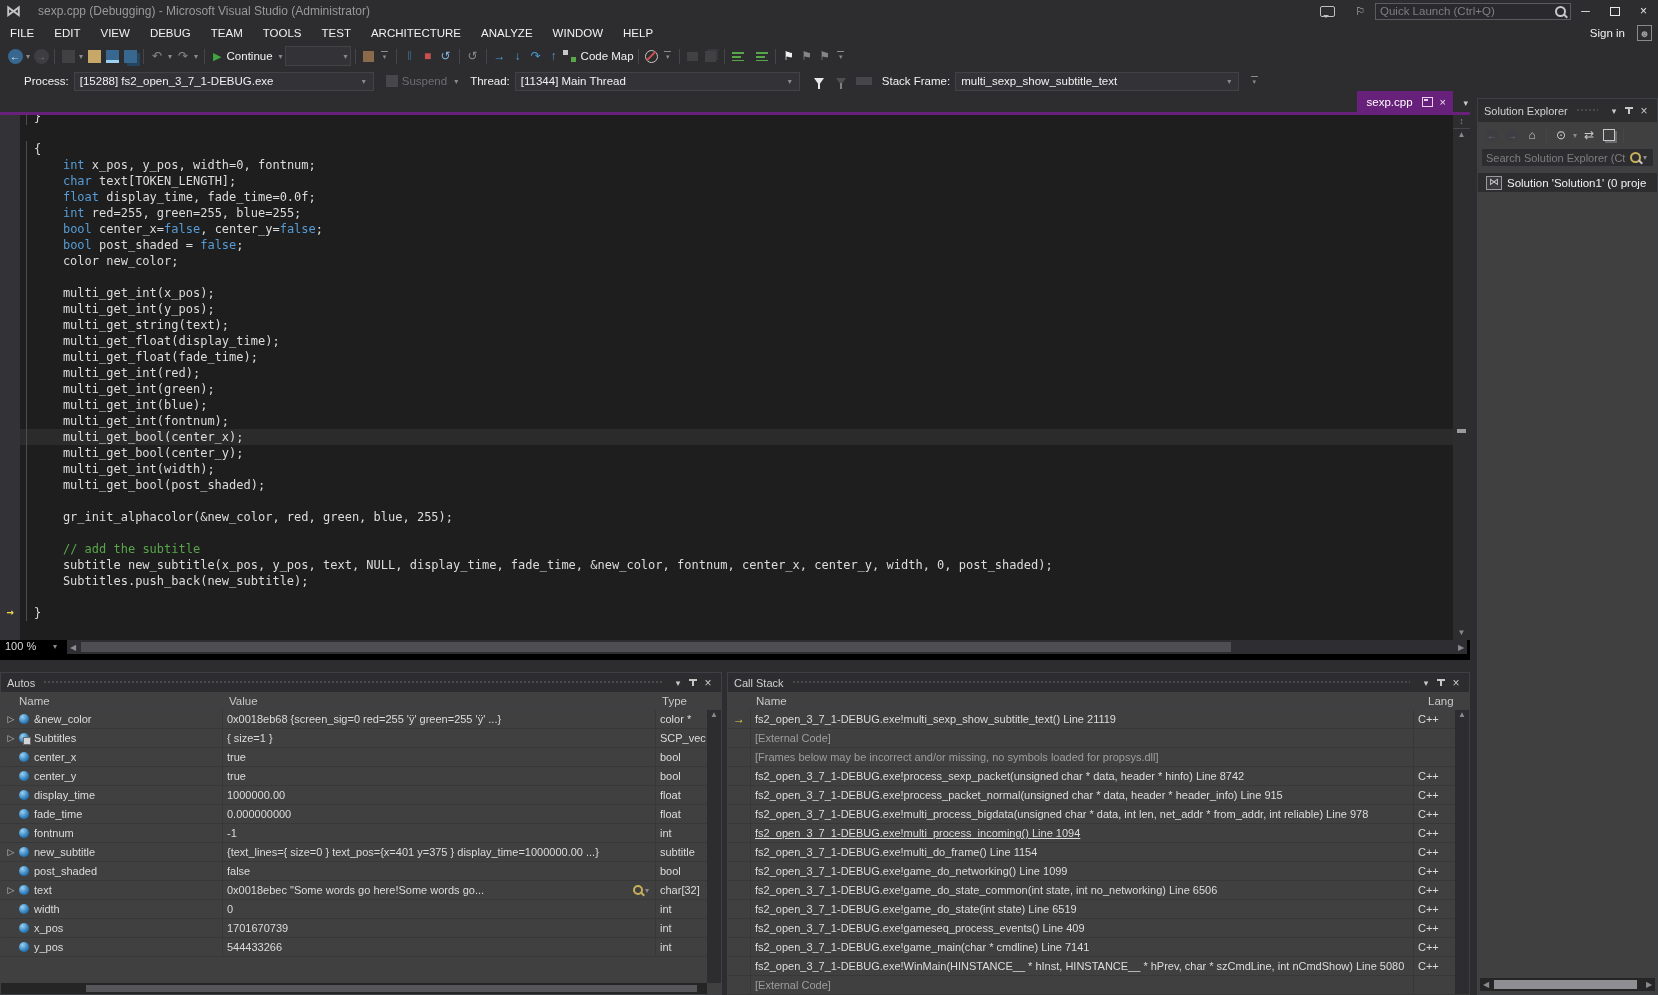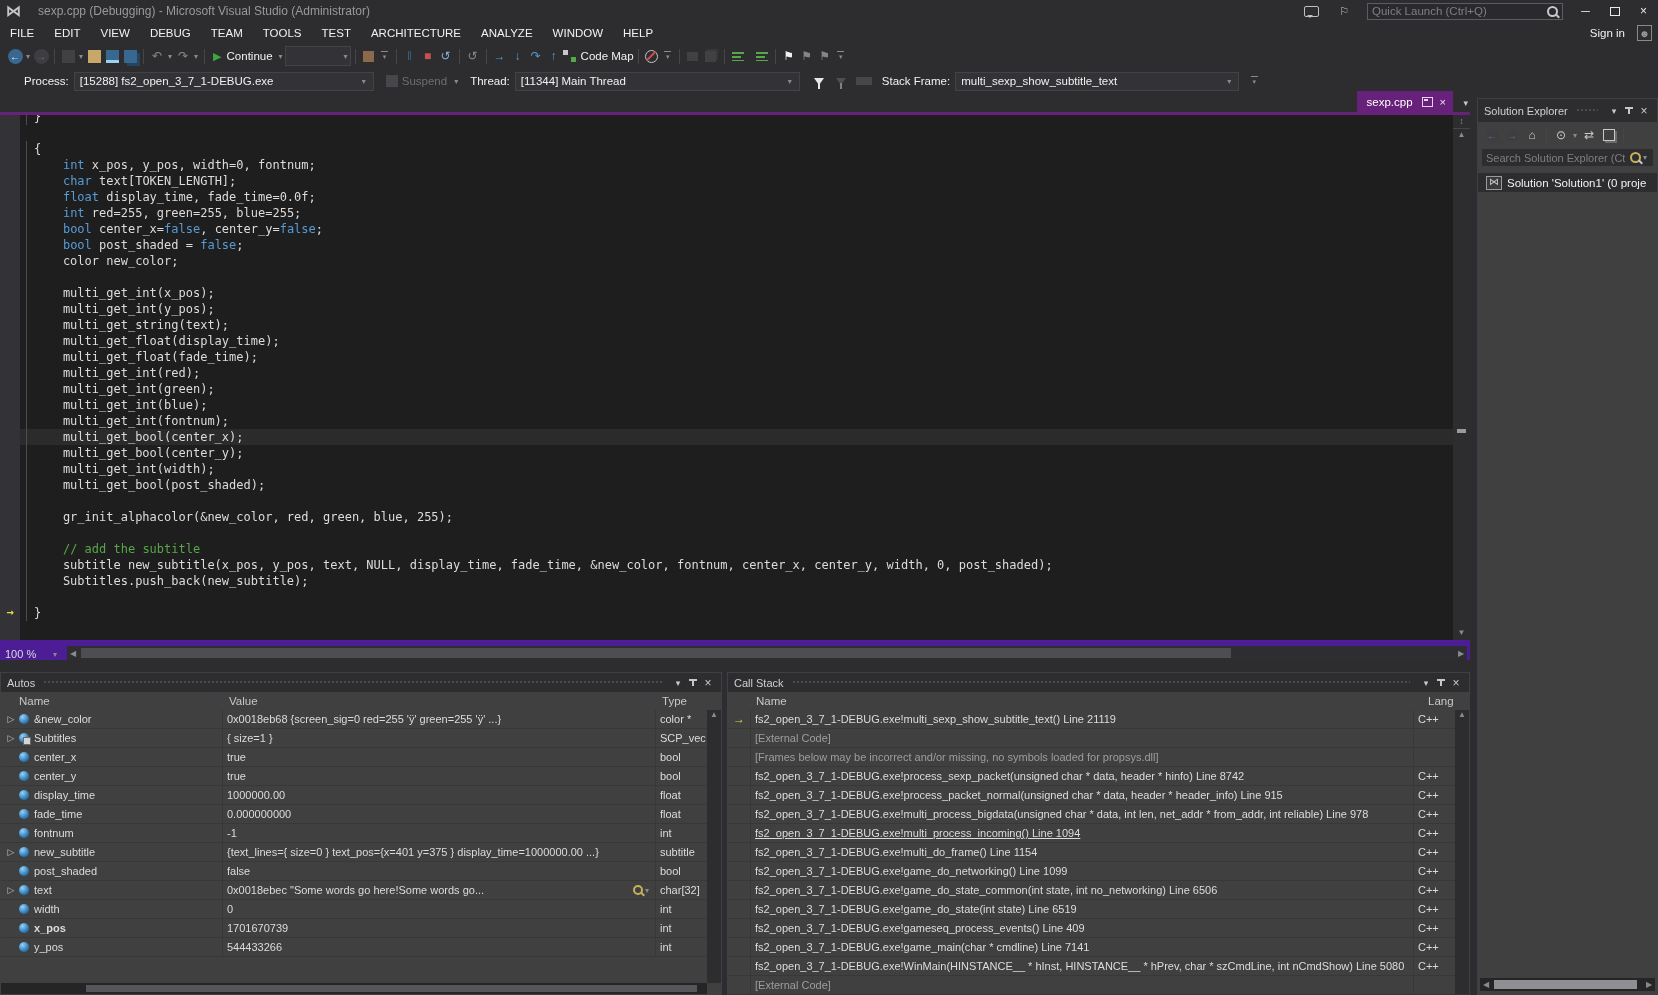--- a/index.html
+++ b/index.html
@@ -7,21 +7,21 @@
        font-family:"Liberation Sans",sans-serif;color:#F1F1F1;font-size:12px}
 
   
   #title-bar{position:absolute;left:0;top:0;width:1658px;height:22px;display:flex;align-items:center;padding-left:6px;box-sizing:border-box}
   .vs-logo{color:#C5C5C5;font-size:15px;width:24px;font-weight:bold}
   .win-title{color:#999;font-size:12px;margin-left:8px;white-space:nowrap}
   .tb-right{margin-left:auto;display:flex;align-items:center;height:100%}
   .icon-bubble{width:13px;height:9px;border:1px solid #BFBFBF;border-radius:2px;position:relative;margin:0 10px}
   .icon-bubble::after{content:"";position:absolute;left:2px;bottom:-5px;border:3px solid transparent;border-top-color:#BFBFBF}
   .flag-glyph{color:#BFBFBF;font-size:11px;margin:0 10px}
-  .quick-launch{width:196px;height:17px;background:#2A2A2E;border:1px solid #5B5B61;display:flex;align-items:center;padding:0 4px;box-sizing:border-box;margin:0 8px}
+  .quick-launch{width:196px;height:17px;background:#2A2A2E;border:1px solid #5B5B61;display:flex;align-items:center;padding:0 4px;box-sizing:border-box;margin:0 0}
   .quick-launch .ph{color:#7F7F82;font-size:11.5px;flex:1;white-space:nowrap;overflow:hidden}
   .icon-search{width:7px;height:7px;border:2px solid #C8C8C8;border-radius:50%;position:relative;flex:none}
   .icon-search::after{content:"";position:absolute;width:5px;height:2px;background:#C8C8C8;transform:rotate(45deg);right:-4px;bottom:-2px}
   .winbtn{width:29px;height:100%;display:flex;align-items:center;justify-content:center;color:#EAEAEA;font-size:12px}
   .icon-restore{width:8px;height:7px;border:1px solid #EAEAEA;position:relative;background:#2D2D30}
   .icon-restore::before{content:"";position:absolute;top:-3px;left:2px;width:8px;height:7px;border:1px solid #EAEAEA;z-index:-1}
 
   
   #menu-bar{position:absolute;left:0;top:22px;width:1658px;height:22px;display:flex;align-items:center;font-size:11.5px}
   .menu-item{padding:0 10px;height:100%;display:flex;align-items:center;color:#F1F1F1;white-space:nowrap}
@@ -82,21 +82,21 @@
   .c-fold.fline::before{content:"";position:absolute;left:6px;top:0;bottom:0;width:1px;background:#4D4D50}
   .fold-box{position:absolute;left:2px;top:3px;width:9px;height:9px;box-sizing:border-box;border:1px solid #9A9A9A;background:#1E1E1E linear-gradient(#C8C8C8,#C8C8C8) center/5px 1px no-repeat}
   .c-text{flex:1;color:#DCDCDC}
   .code-line.hl .c-fold,.code-line.hl .c-text{background:#2B2B2C}
   .t-k{color:#569CD6}.t-c{color:#57A64A}.t-d{color:#DCDCDC}
   .ed-vscroll{position:absolute;right:0;top:0;bottom:0;width:17px;background:#2D2D30}
   .ed-vscroll .split{height:13px;border-bottom:1px solid #46464A;text-align:center;color:#8A8A8E;font-size:9px;line-height:13px}
   .ed-vscroll .sarr{text-align:center;color:#8A8A8E;font-size:8px;height:12px;line-height:12px}
   .ed-vscroll .marker{position:absolute;left:4px;top:314px;width:9px;height:4px;background:#9A9A9A}
   .ed-vscroll .sarr.bot{position:absolute;bottom:1px;left:0;right:0}
-  #editor-bottom-bar{display:flex;align-items:flex-end;height:20px;background:#4c1d95}
+  #editor-bottom-bar{display:flex;align-items:flex-start;height:20px;background:#000000}
   .zoom-combo{display:flex;align-items:center;padding:0 5px;width:54px;color:#DCDCDC;font-size:11px;flex:none}
   .zoom-combo .dd{margin-left:auto}
   .ed-hscroll{flex:1;height:14px;margin:0 3px;position:relative;background:#2E2E32}
   .ed-hscroll .thumb{position:absolute;left:14px;width:1150px;top:2px;bottom:2px;background:#4D4D52}
   .harr{position:absolute;top:0;bottom:0;width:12px;color:#8A8A8E;font-size:8px;display:flex;align-items:center;justify-content:center}
 
   
   .panel{position:absolute;background:#404040;border:1px solid #3F3F46;box-sizing:border-box}
   .panel-title{height:19px;background:#2D2D30;display:flex;align-items:center;padding:0 6px;font-size:11px;color:#D0D0D0}
   .grip{flex:1;height:5px;margin:0 8px;background-image:radial-gradient(circle,#4C4C50 1px,transparent 1.2px);background-size:4px 4px}
@@ -515,21 +515,21 @@
             <span class="exp"></span>
             <span class="ic-var"></span>
             <span>width</span>
           </span>
           <span class="g-cell" style="width: 433px;">
             <span style="overflow: hidden; white-space: nowrap;">0</span>
           </span>
           <span class="g-cell" style="flex: 1 1 0%; border-right: none; margin-right: 14px;">int</span>
         </div>
         <div class="g-row">
-          <span class="g-cell" style="width: 222px; font-weight: bold;">
+          <span class="g-cell" style="width: 222px;">
             <span class="exp"></span>
             <span class="ic-var"></span>
             <span>x_pos</span>
           </span>
           <span class="g-cell" style="width: 433px;">
             <span style="overflow: hidden; white-space: nowrap;">1701670739</span>
           </span>
           <span class="g-cell" style="flex: 1 1 0%; border-right: none; margin-right: 14px;">int</span>
         </div>
         <div class="g-row">

